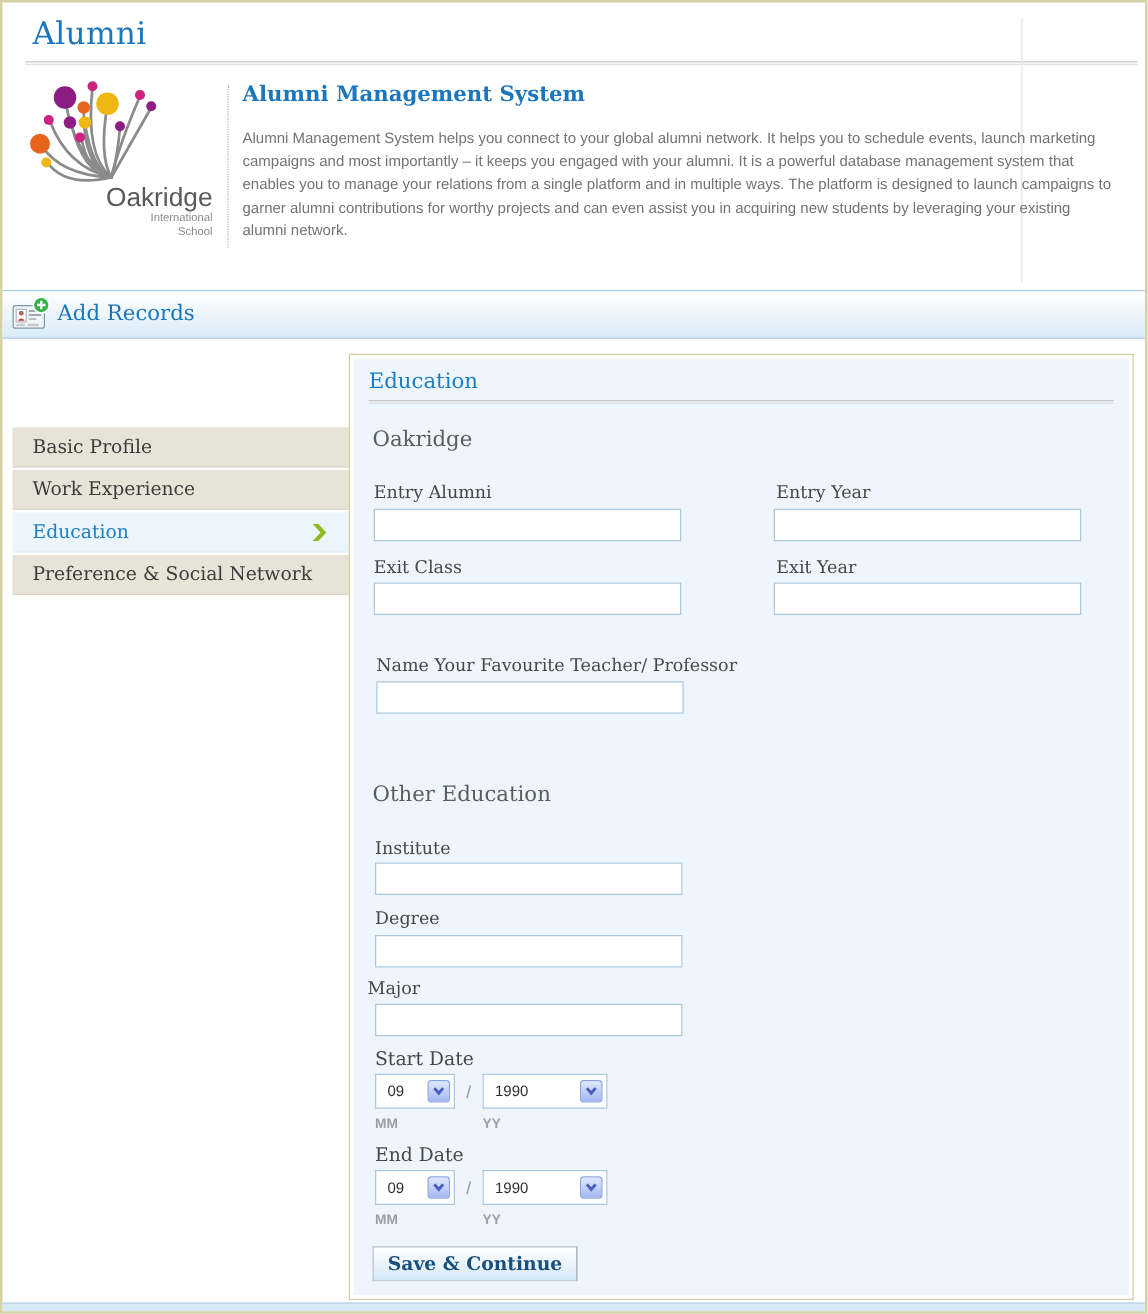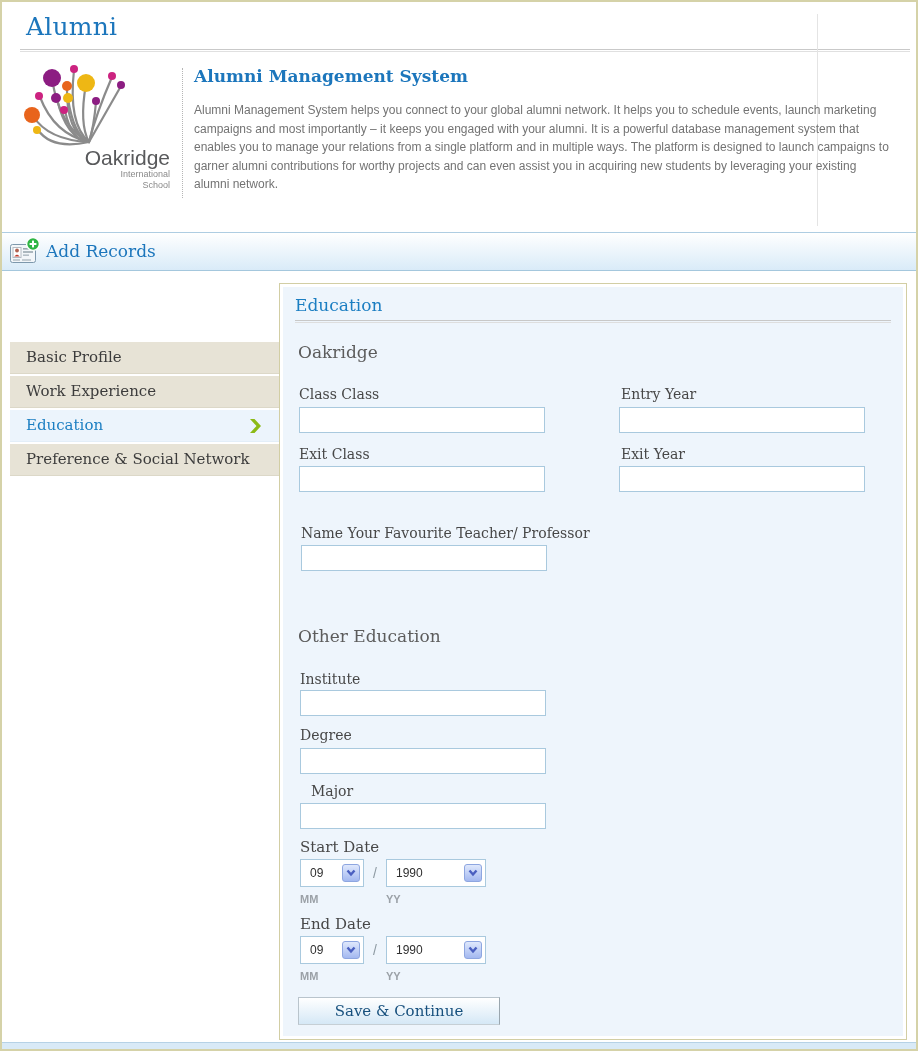--- a/index.html
+++ b/index.html
@@ -47,24 +47,24 @@
   .hint { position:absolute; font-family:"Liberation Sans", sans-serif; font-size:11px; color:#9ba1a7;font-weight:bold; }
   .slash { position:absolute; font-family:"Liberation Sans", sans-serif; font-size:14px; color:#8e9aa2; }
   
   .dd { position:absolute; height:28px; background:#ffffff; border:1px solid #a9c9de;
     display:flex; align-items:center; padding:3px; cursor:pointer; }
   .dd-val { flex:1; font-family:"Liberation Sans", sans-serif; font-size:12px; color:#2f2f2f; padding-left:6px; }
   .dd-btn { width:18px; height:18px; border:1px solid #8ea6e0; border-radius:3px;
     background:linear-gradient(#dfe8fc,#a3b8f0); display:flex; align-items:center; justify-content:center; }
   .dd-m { width:64px; } .dd-y { width:100px; }
   
-  .save-btn { position:absolute; left:15px; top:710px; width:202px; height:28px;
+  .save-btn { position:absolute; left:15px; top:710px; width:164px; height:28px;
     background:linear-gradient(#ffffff,#d5e8f6);
     border:1px solid #b9c4cc; border-right-color:#9aa6ae; border-bottom-color:#c6cfd5;
-    font-family:"DejaVu Serif", serif; font-size:15px; font-weight:normal; color:#17507d; cursor:pointer; }
+    font-family:"DejaVu Serif", serif; font-size:15px; font-weight:bold; color:#17507d; cursor:pointer; }
   
   .footer-bar { position:absolute; left:0; right:0; bottom:0; height:7px;
     background:#d9eaf7; border-top:1px solid #b6d2e6; }
 </style>
 </head>
 <body>
 
 <div class="page">
 
   <div class="page-title">Alumni</div>
@@ -144,42 +144,42 @@
     <span>Preference &amp; Social Network</span>
   </div>
 
   <div class="panel">
     <div class="panel-inner">
       <div class="panel-title">Education</div>
       <div class="panel-rule"></div>
 
       <div class="sec-heading" style="left:15px; top:55px">Oakridge</div>
 
-      <div class="f-label" style="left:16px; top:99px">Class Class</div>
+      <div class="f-label" style="left:16px; top:99px">Entry Alumni</div>
       <input class="f-input" style="left: 16px; top: 120px;" value="">
       <div class="f-label" style="left:338px; top:99px">Entry Year</div>
       <input class="f-input" style="left: 336px; top: 120px;" value="">
 
       <div class="f-label" style="left:16px; top:159px">Exit Class</div>
       <input class="f-input" style="left: 16px; top: 179px;" value="">
       <div class="f-label" style="left:338px; top:159px">Exit Year</div>
       <input class="f-input" style="left: 336px; top: 179px;" value="">
 
       <div class="f-label" style="left:18px; top:238px">Name Your Favourite Teacher/ Professor</div>
       <input class="f-input" style="left: 18px; top: 258px;" value="">
 
       <div class="sec-heading" style="left:15px; top:339px">Other Education</div>
 
       <div class="f-label" style="left:17px; top:384px">Institute</div>
       <input class="f-input" style="left: 17px; top: 403px;" value="">
 
       <div class="f-label" style="left:17px; top:440px">Degree</div>
       <input class="f-input" style="left: 17px; top: 461px;" value="">
 
-      <div class="f-label" style="left:28px; top:496px">Major</div>
+      <div class="f-label" style="left:11px; top:496px">Major</div>
       <input class="f-input" style="left: 17px; top: 516px;" value="">
 
       <div class="f-label" style="left:17px; top:551px; font-size:15px">Start Date</div>
       <div class="dd dd-m" style="left:17px; top:572px">
         <span class="dd-val">09</span>
         <span class="dd-btn">
           <svg width="10" height="8" viewBox="0 0 10 8">
               <polyline points="1.5,1.5 5,5.5 8.5,1.5" fill="none" stroke="#4a5fc0" stroke-width="2.4"></polyline>
             </svg>
         </span>

